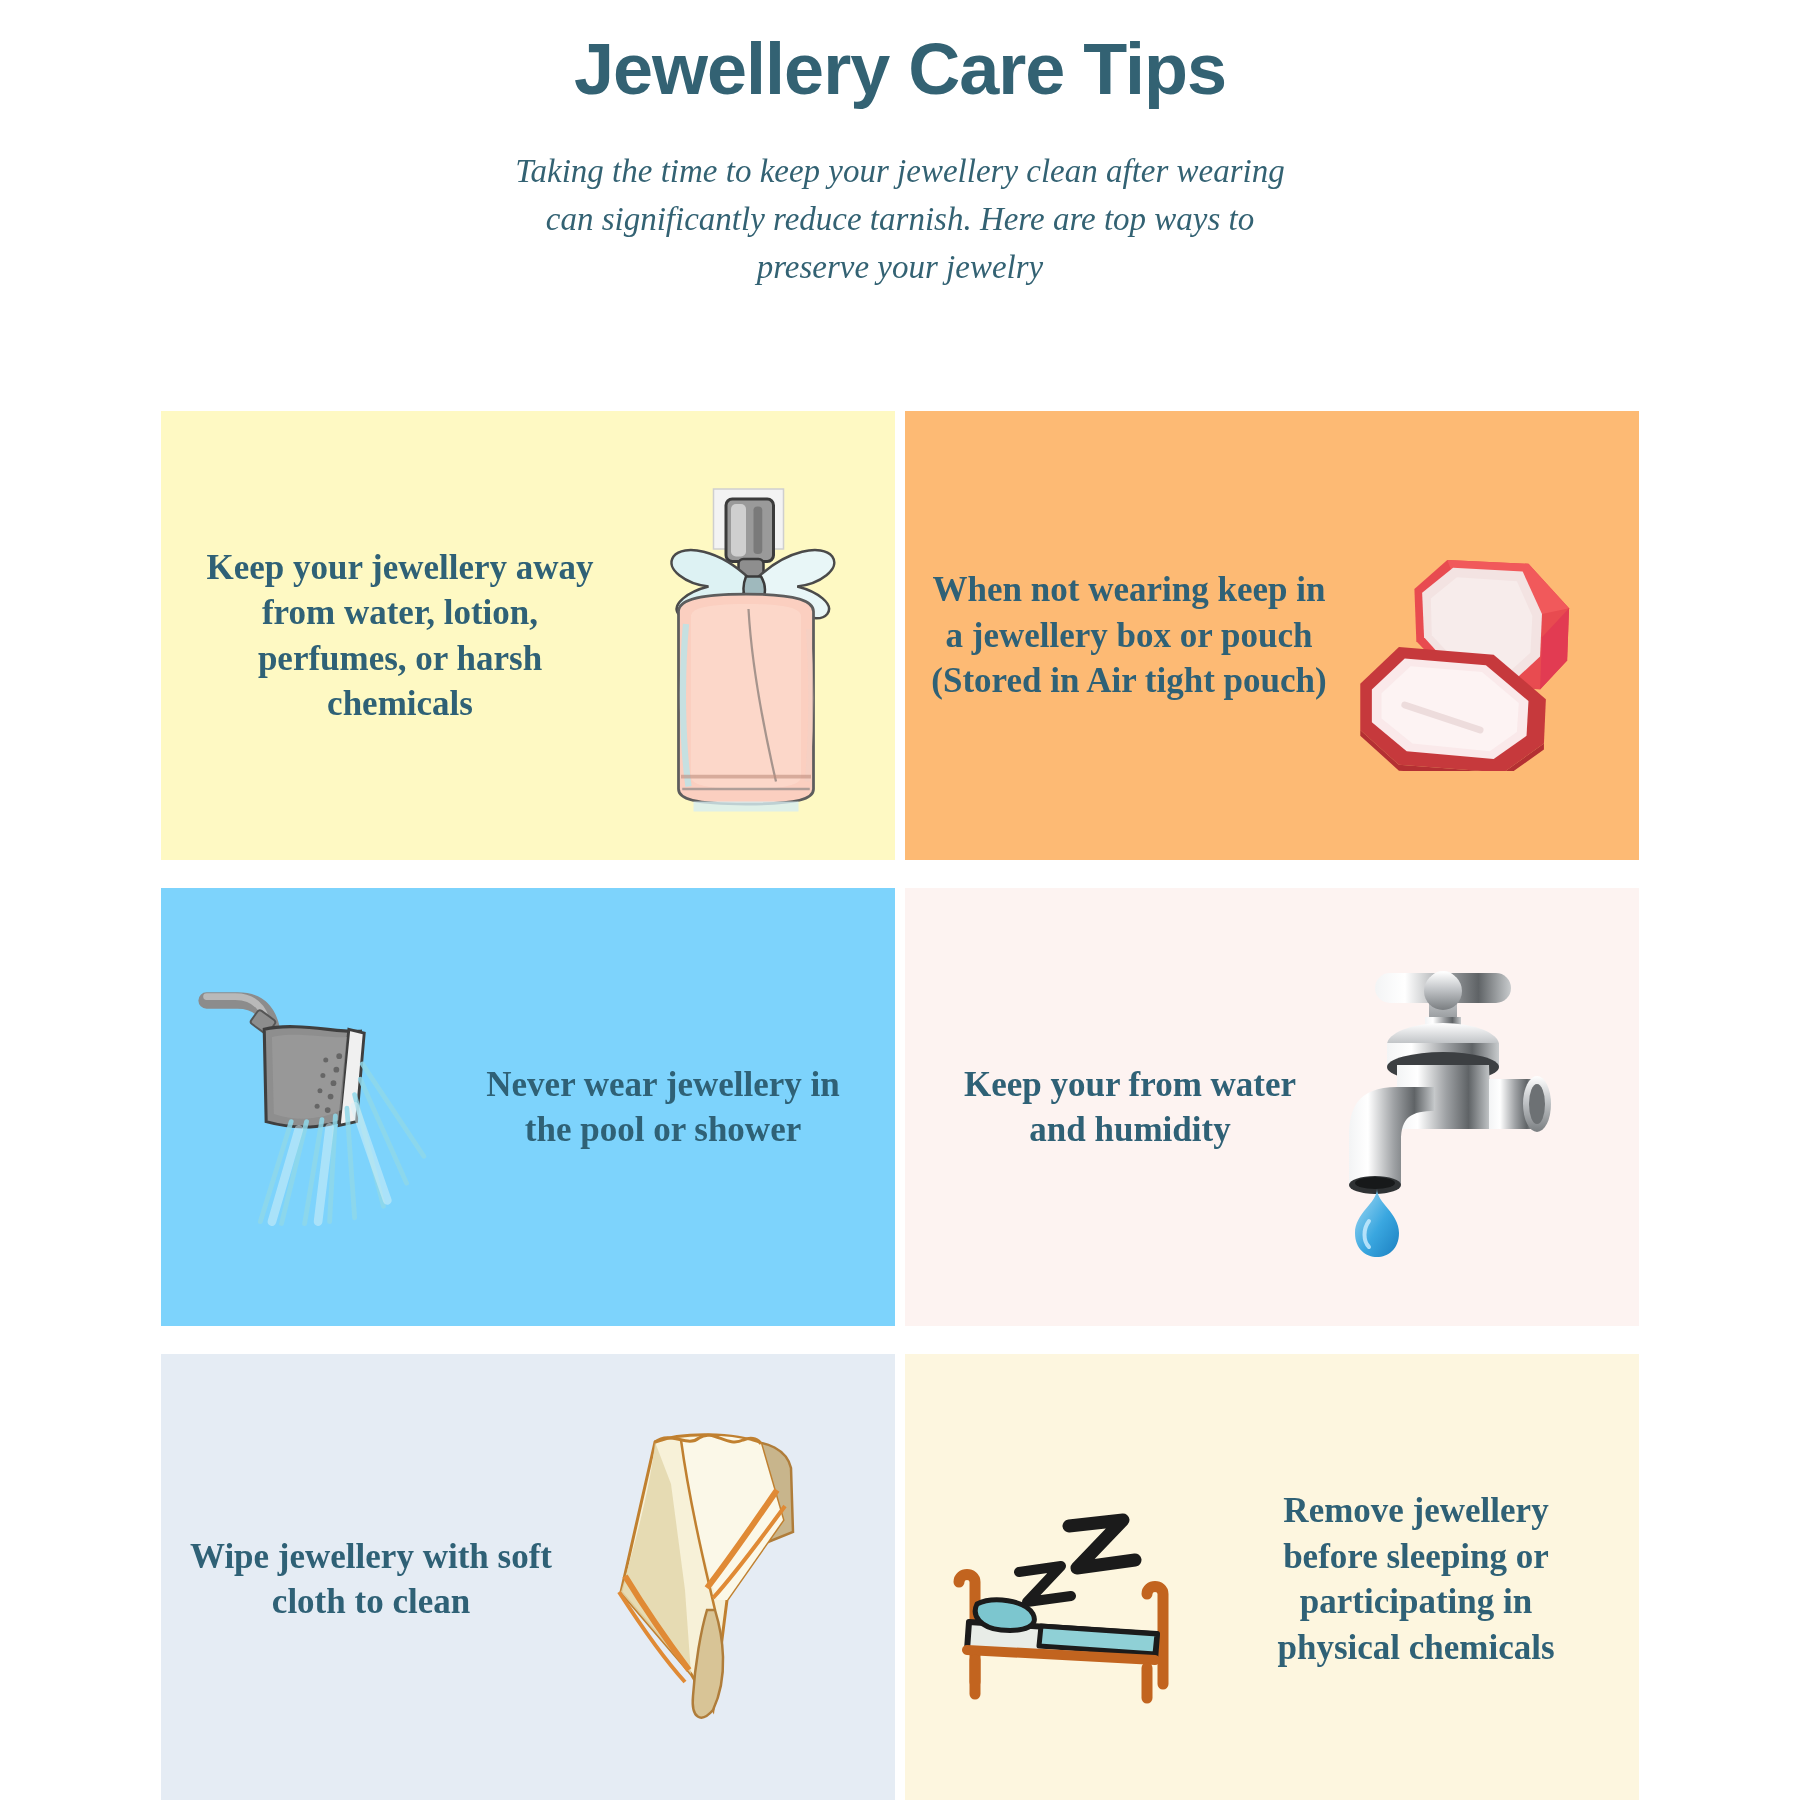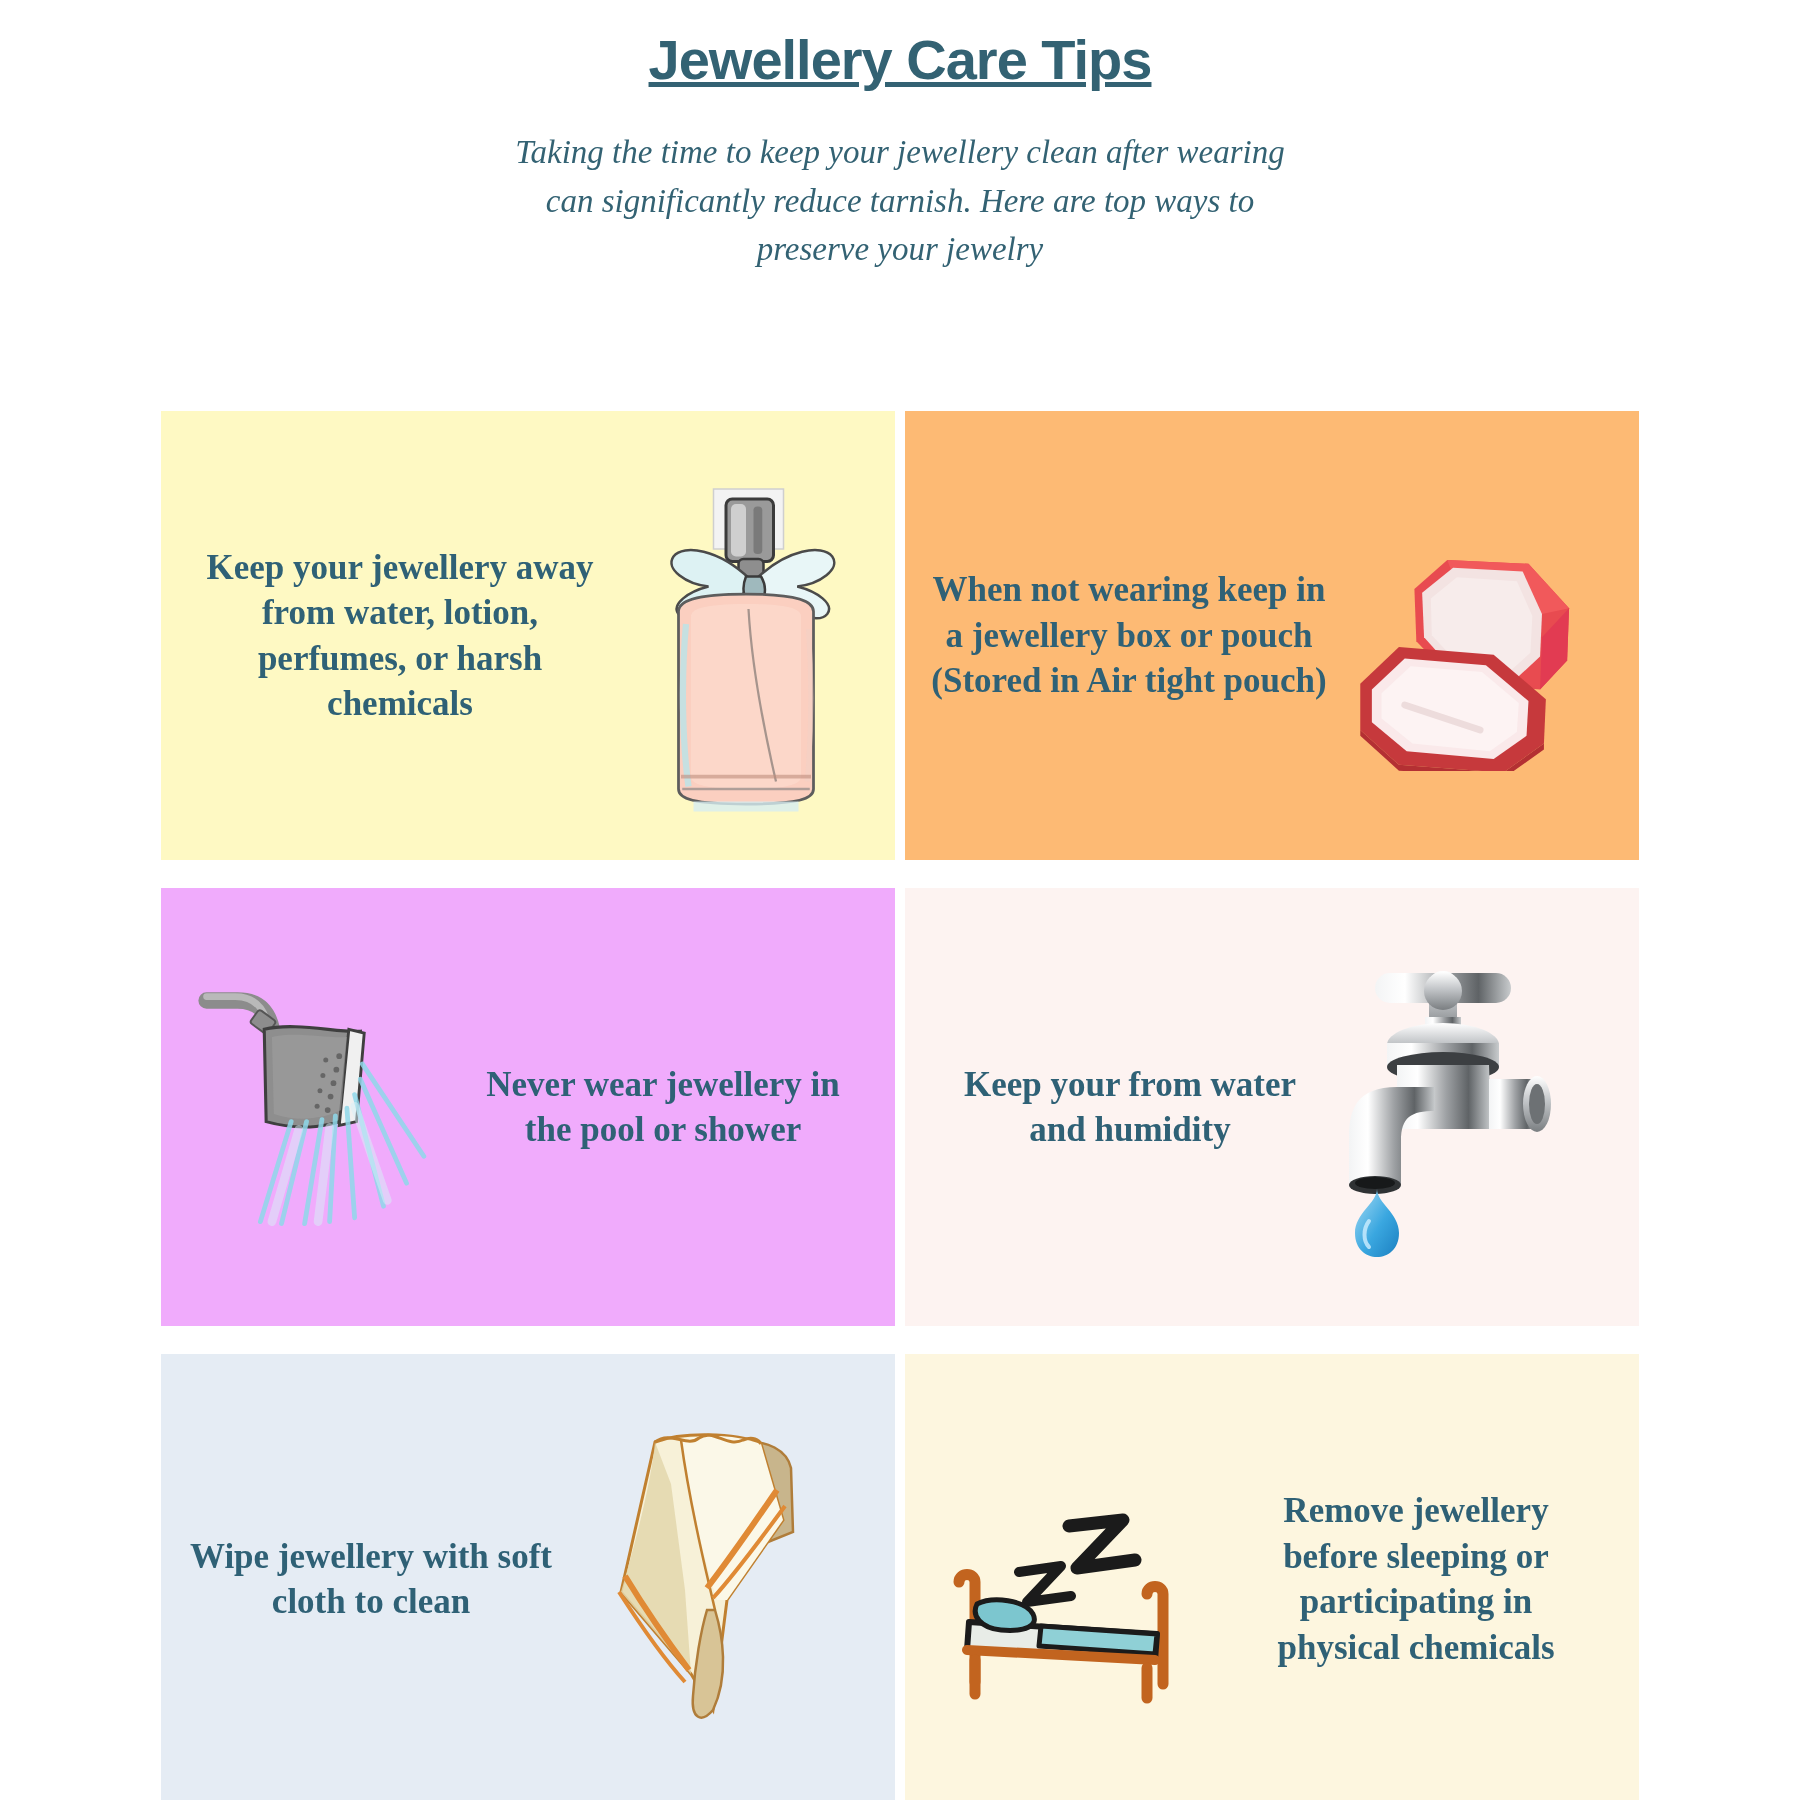--- a/index.html
+++ b/index.html
@@ -9,25 +9,24 @@
     font-family: "Liberation Serif", "DejaVu Serif", serif;
     overflow: hidden;
   }
   .page { position: relative; width: 1800px; height: 1800px; background:#fff; }
 
   
   .header { padding-top: 28px; text-align: center; }
   .title {
     font-family: "Liberation Sans", "DejaVu Sans", sans-serif;
     font-weight: 700;
-    font-size: 56px;
+    font-size: 72px;
     letter-spacing: -1px;
     color: #336273;
     line-height: 1.15;
-    text-decoration: underline;
   }
   .subtitle {
     margin: 36px auto 15px;
     width: 790px;
     font-family: "Liberation Serif", "DejaVu Serif", serif;
     font-style: italic;
     font-size: 33px;
     line-height: 1.46;
     color: #336273;
   }
@@ -134,21 +133,21 @@
           <path d="M34 196 L68 164 L152 171 L196 208 L194 244 L160 268 L70 260 L34 230 Z" fill="#fae9ea"></path>
           <path d="M44 200 L74 172 L148 178 L186 210 L184 240 L156 260 L76 252 L44 226 Z" fill="#fdf3f3"></path>
 
           <path d="M68 212 L146 238" stroke="#eddcdc" stroke-width="7" stroke-linecap="round"></path>
 
           <path d="M22 238 L62 274 L170 282 L212 252 L212 258 L170 288 L62 280 L22 244 Z" fill="#b43033"></path>
         </svg>
       </div>
     </div>
 
-    <div class="card c3" style="background:#f0abfc">
+    <div class="card c3" style="background:#7dd3fc">
       <div class="art">
         <svg viewBox="0 0 260 250">
 
           <path d="M12 14 L44 14 C66 14 76 26 80 44" fill="none" stroke="#8c8c8c" stroke-width="17" stroke-linecap="round"></path>
           <path d="M12 10 L42 10 C62 10 72 22 76 40" fill="none" stroke="#b9b9b9" stroke-width="7" stroke-linecap="round"></path>
           <rect x="60" y="28" width="22" height="17" rx="3" transform="rotate(36 71 36)" fill="#8d8d8d" stroke="#555" stroke-width="2"></rect>
 
           <path d="M72 44 C104 36 150 48 172 46 L166 132 C146 146 110 150 74 140 Z" fill="#8e8e8e" stroke="#3f3f3f" stroke-width="3.2"></path>
           <path d="M160 44 L176 48 L168 140 L150 144 Z" fill="#f0f0f0" stroke="#3f3f3f" stroke-width="3"></path>
           <path d="M80 52 C104 46 140 54 158 52 L152 128 C132 138 104 140 82 132 Z" fill="#9f9f9f" opacity="0.6"></path>

